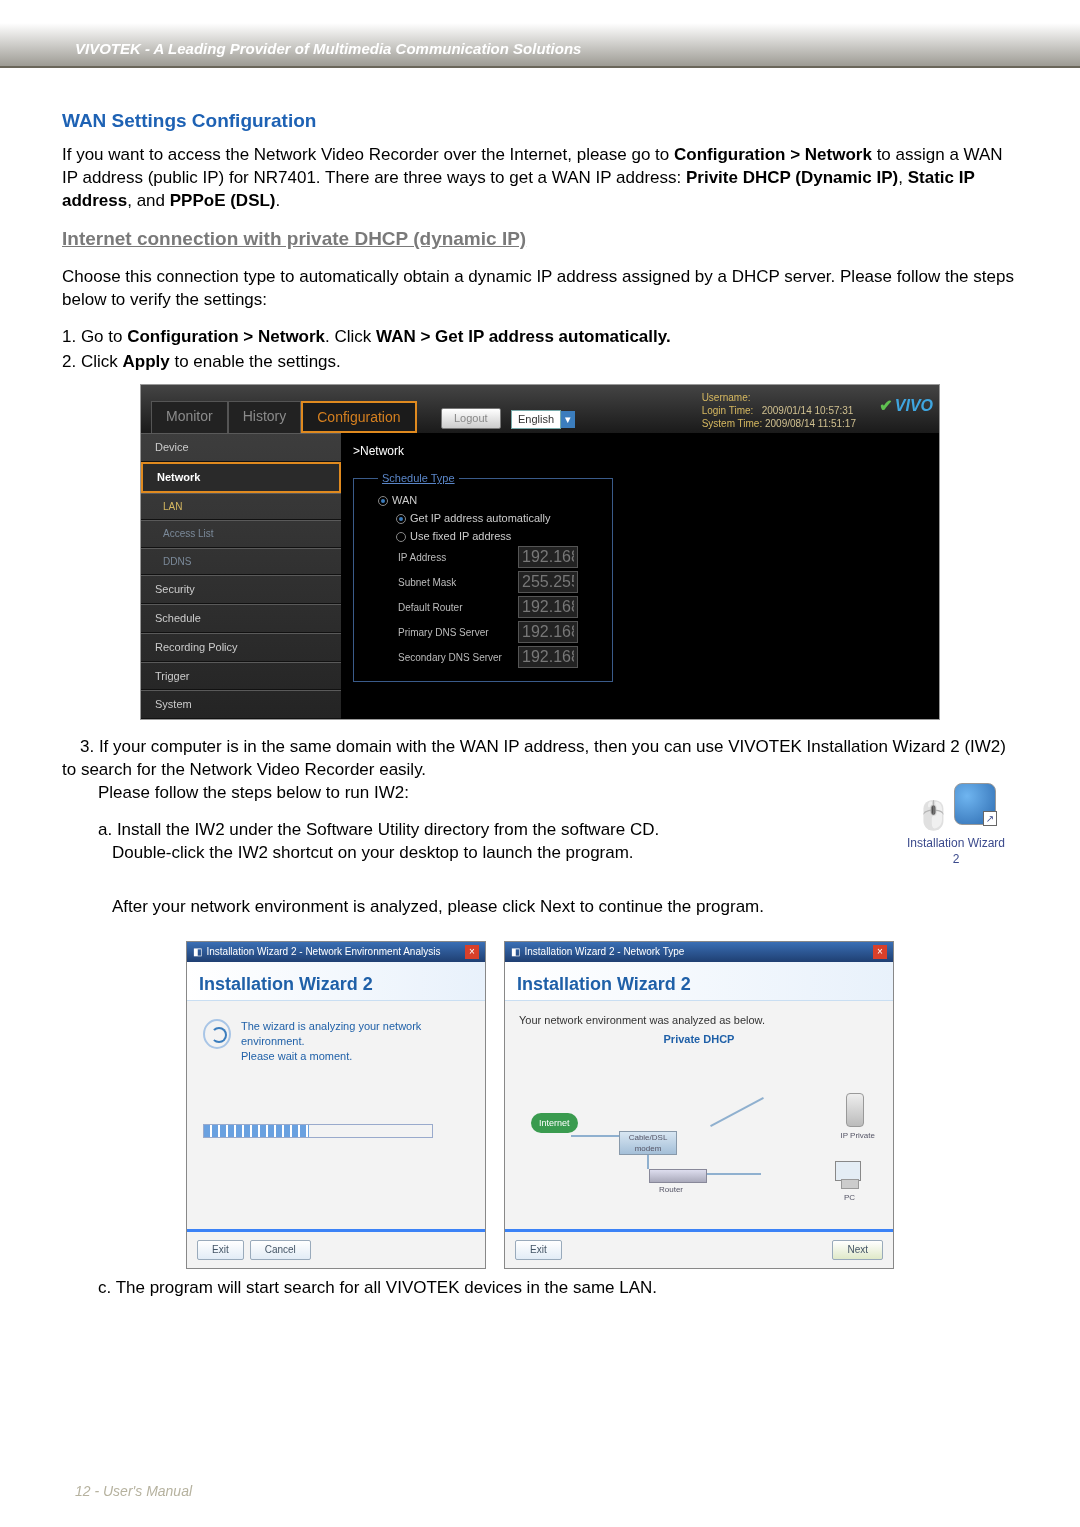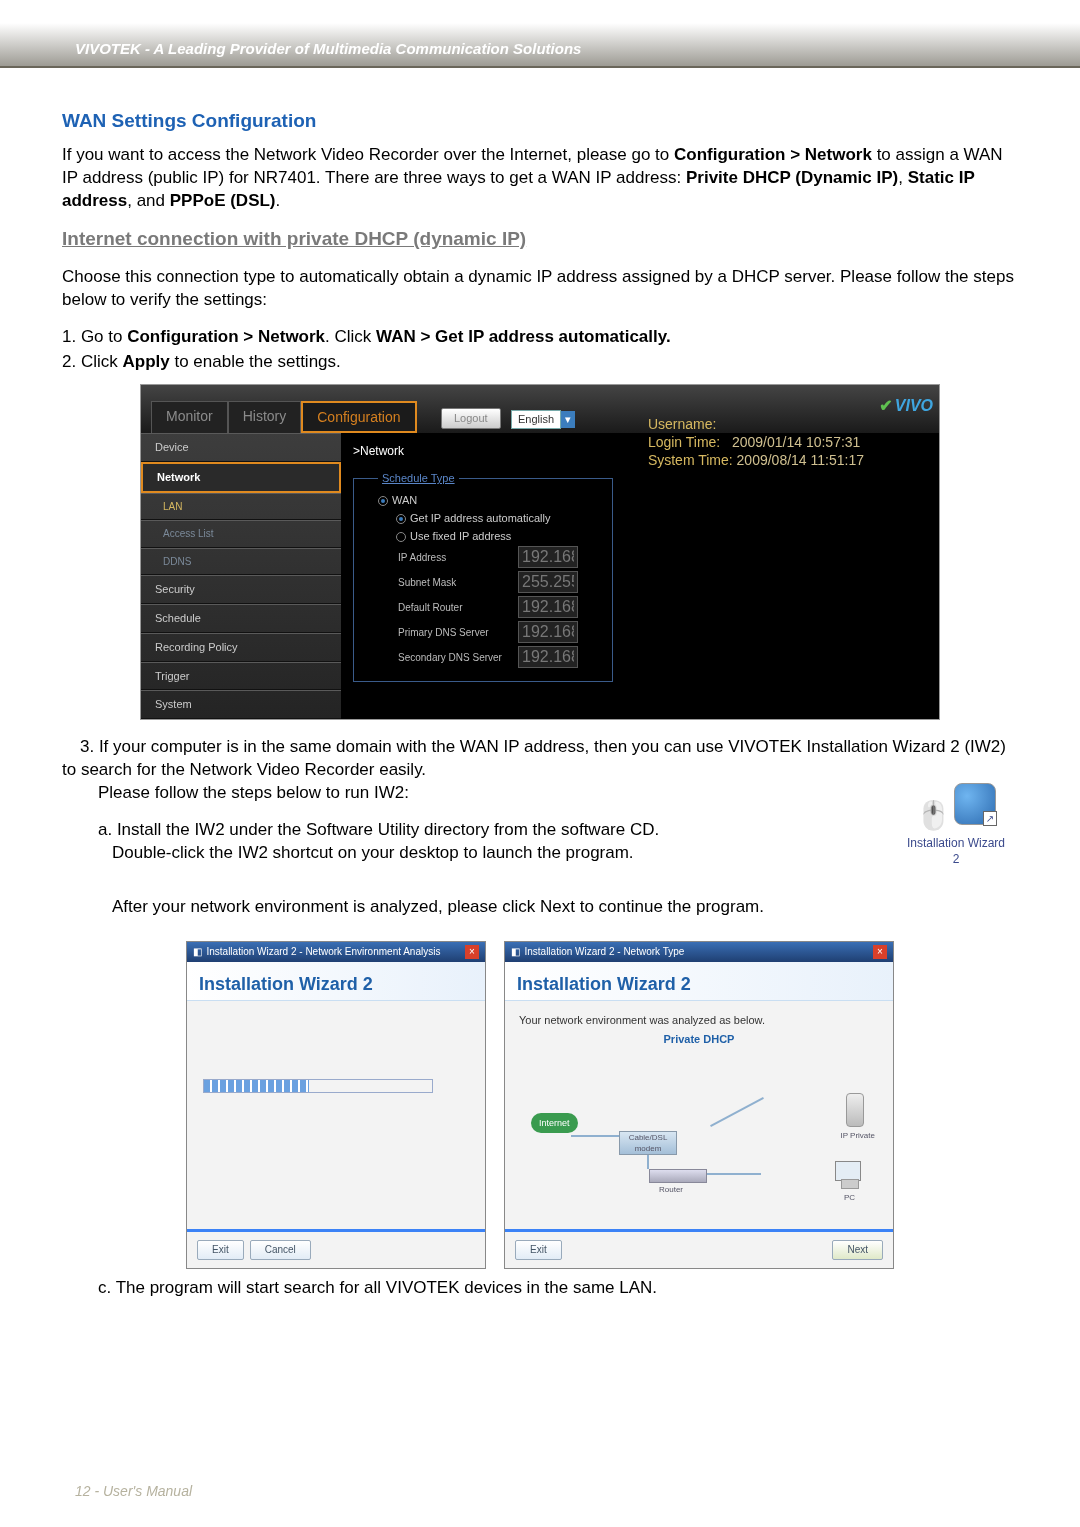--- a/index.html
+++ b/index.html
@@ -71,22 +71,22 @@
   }
   .lang-select {
     position:absolute; left: 370px; bottom: 4px;
     font-size:11px; display:flex; align-items:center;
   }
   .lang-select .sel {
     border:1px solid #7aa; background:#fff; padding:1px 6px; color:#333;
   }
   .lang-select .dd { background:#3b7dbd; color:#fff; padding:1px 4px;}
   .top-info {
-    position:absolute; right:75px; top:6px;
-    color:#d0c090; font-size:14px; line-height:1.3;margin-top:24px;
+    position:absolute; right:83px; top:6px;
+    color:#d0c090; font-size:10px; line-height:1.3;
   }
   .top-info .l { color:#d6b860;}
   .logo { position:absolute; right:6px; top:10px; color:#3fa6e0; font-weight:bold; font-style:italic; font-size:16px;}
   .logo::before { content:"✔"; color:#5fc050; margin-right:2px; font-style: normal;}
   .app-body { display:flex; background:#000; }
   .sidebar {
     width: 200px;
     background: linear-gradient(#3d3d3d,#242424);
     color:#aaa;
   }
@@ -344,20 +344,27 @@
 
   <div class="wiz-row">
 
     <div class="wiz">
       <div class="wiz-title">
         <span class="tx">Installation Wizard 2 - Network Environment Analysis</span>
         <span class="x">×</span>
       </div>
       <div class="wiz-head">Installation Wizard 2</div>
       <div class="wiz-body">
+        <div class="work">
+          <div class="spin"></div>
+          <div>
+            <div>The wizard is analyzing your network environment.</div>
+            <div>Please wait a moment.</div>
+          </div>
+        </div>
         <div class="prog">
             <div class="fill"></div>
           </div>
       </div>
       <div class="wiz-foot">
         <div class="foot-l">
           <div class="wbtn">Exit</div>
           <div class="wbtn">Cancel</div>
         </div>
         <div></div>

